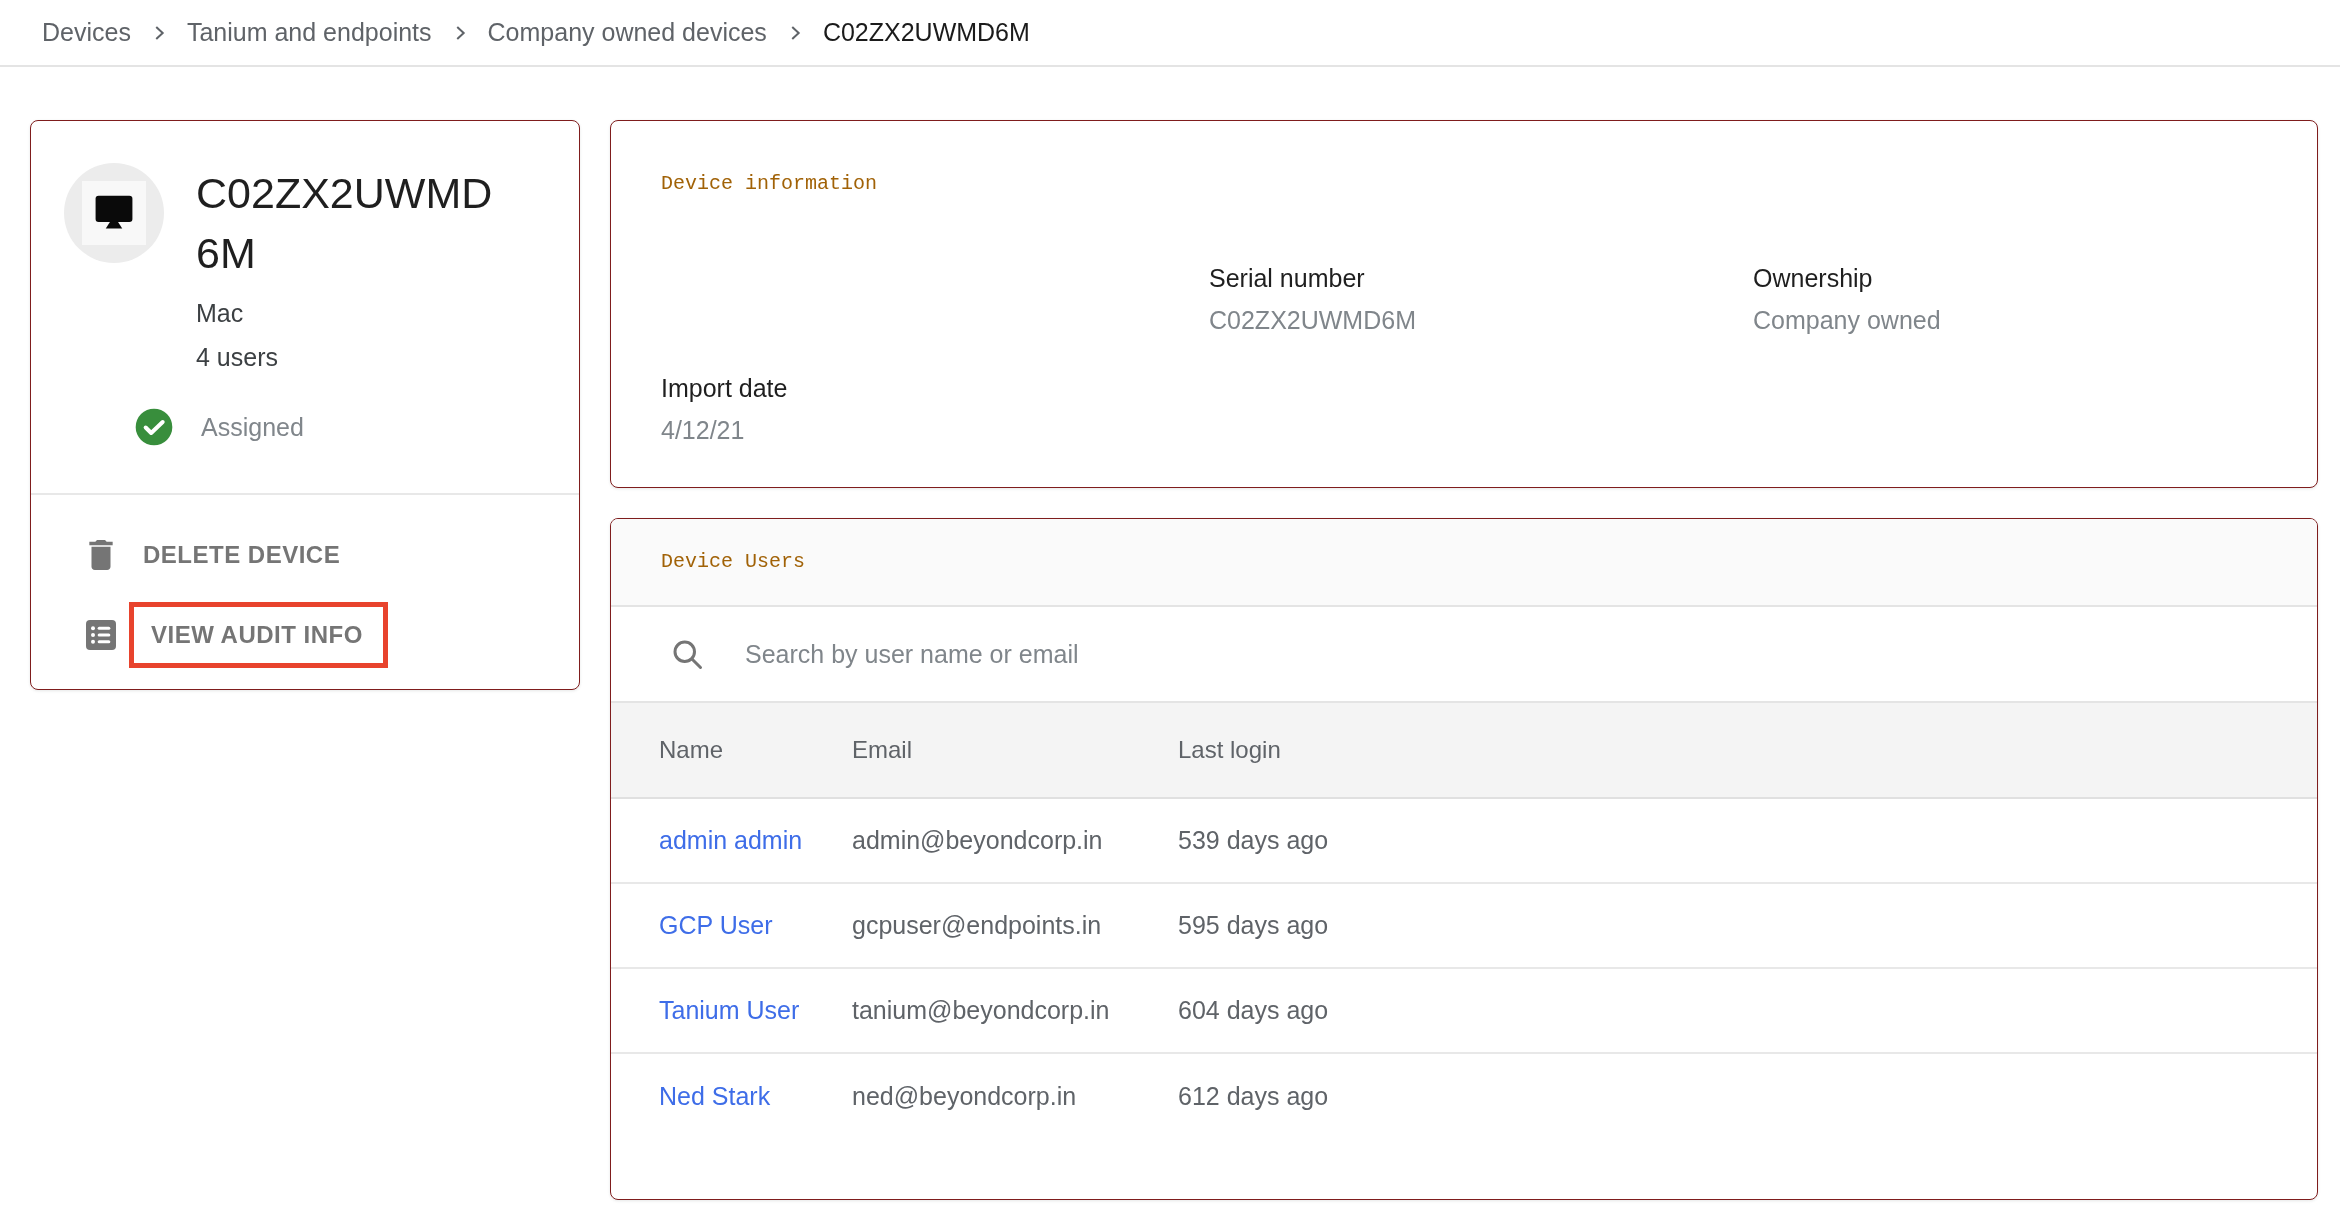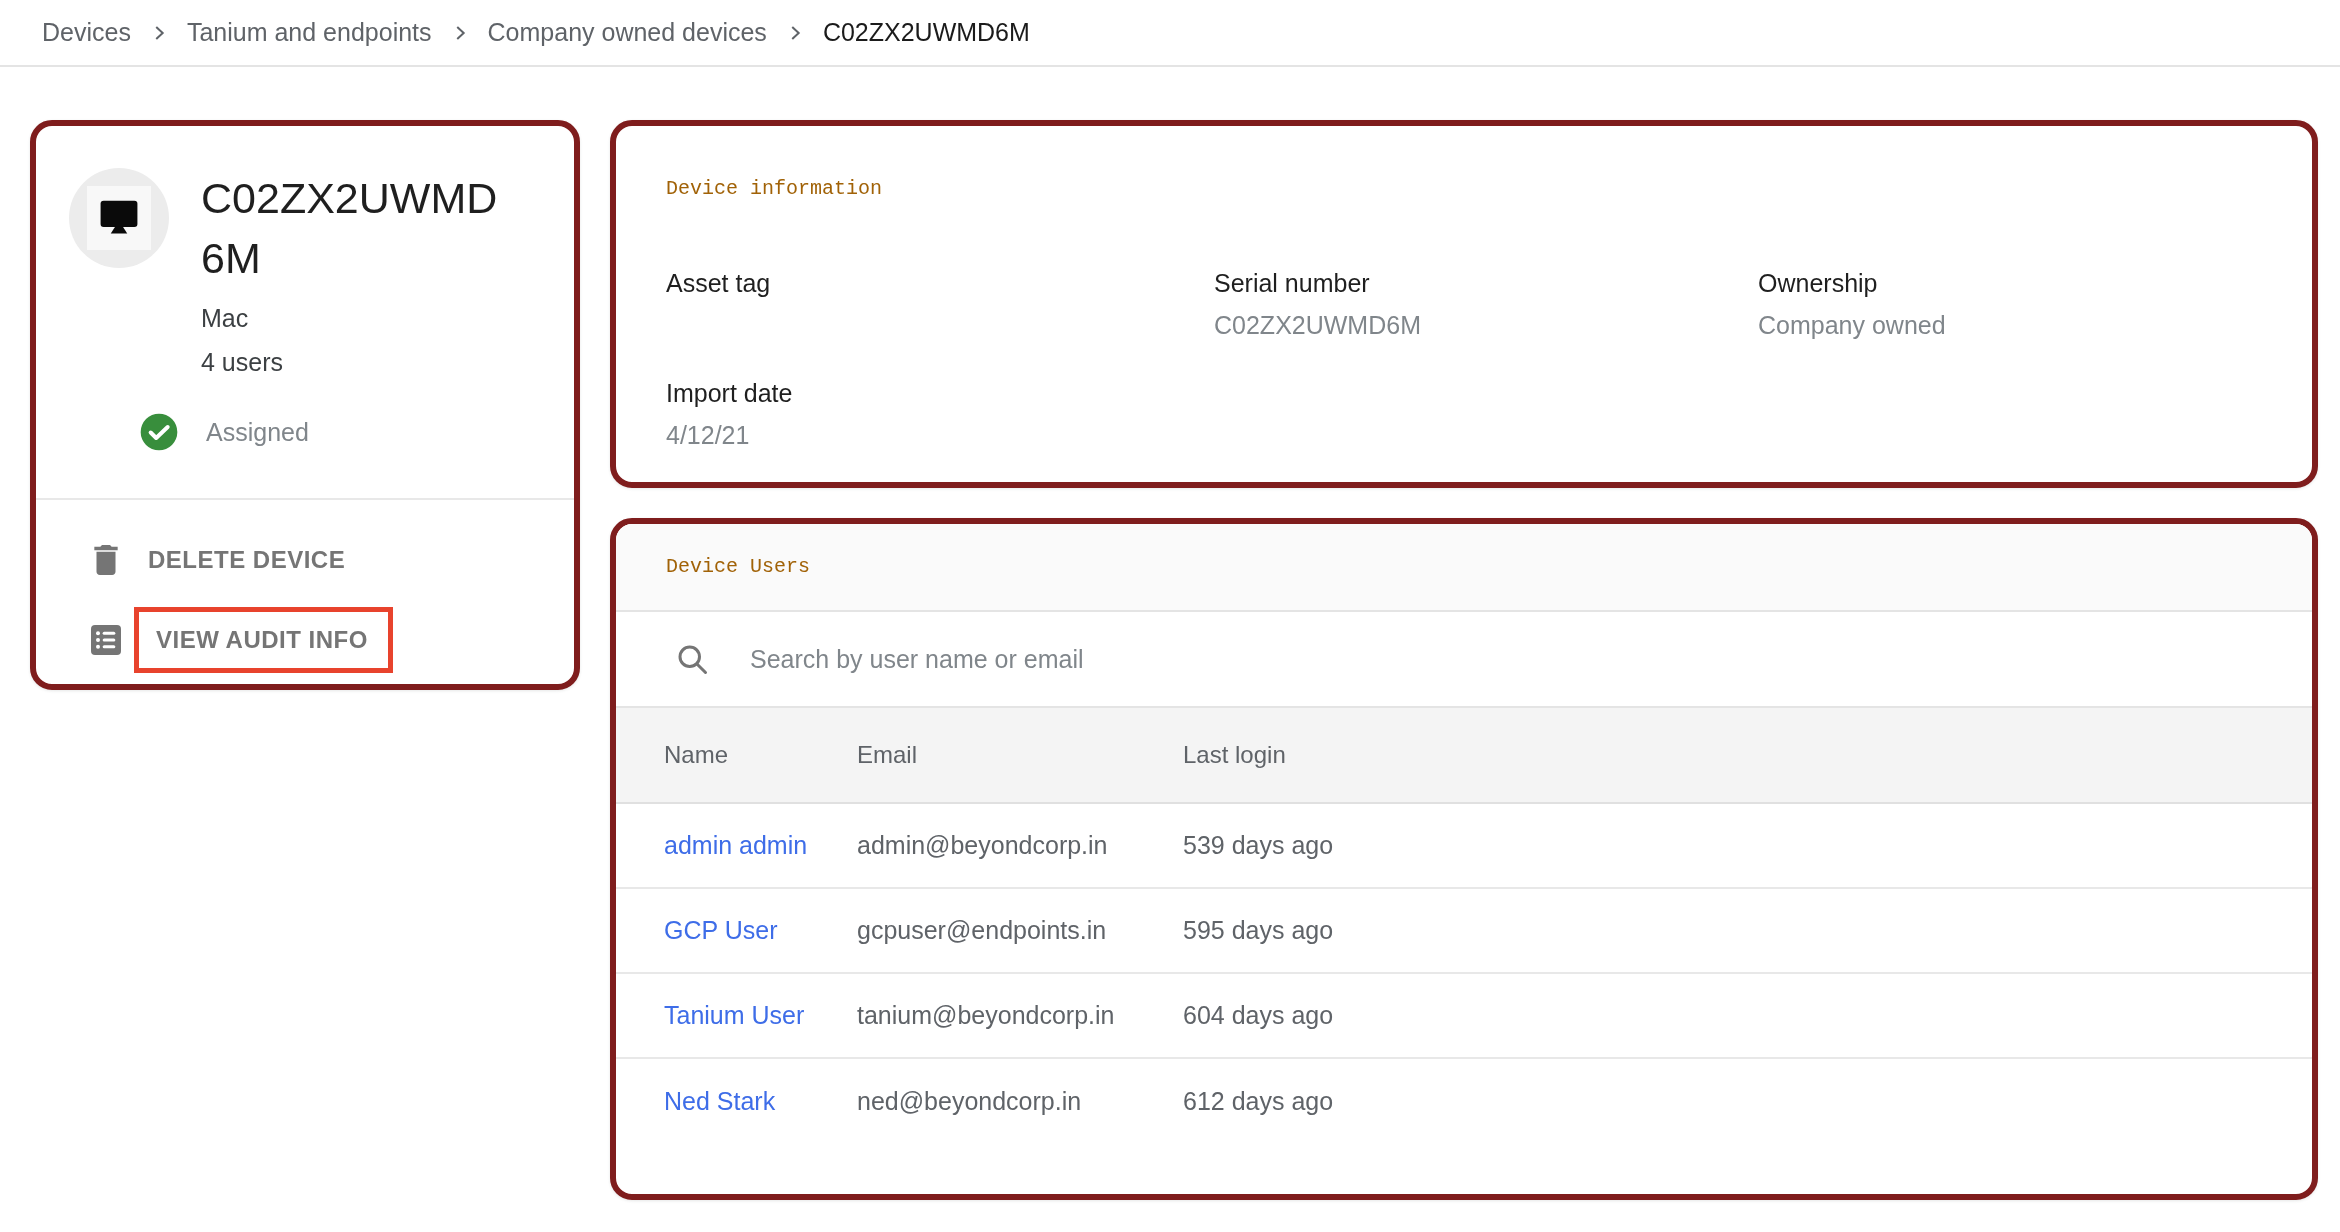--- a/index.html
+++ b/index.html
@@ -8,22 +8,22 @@
 
   
   .breadcrumb { position:absolute; top:0; left:0; width:2340px; height:67px;
     display:flex; align-items:center; gap:17px; padding:0 42px;
     border-bottom:2px solid #e4e4e4; background:#fff; }
   .crumb { font-size:25px; color:#5f6368; white-space:nowrap; cursor:pointer; }
   .crumb.current { color:#1b1b1b; cursor:default; }
   .crumb-sep { width:22px; height:22px; flex:0 0 auto; }
 
   
-  .card { position:absolute; background:#fff; border:6px solid #7f1d1d;
-    border-radius:22px; box-shadow:0 1px 3px rgba(60,64,67,.12); }
+  .card { position:absolute; background:#fff; border:1px solid #7f1d1d;
+    border-radius:8px; box-shadow:0 1px 3px rgba(60,64,67,.12); }
 
   
   .device-card { left:30px; top:120px; width:550px; height:570px; }
   .summary { display:flex; padding:42px 30px 0 33px; }
   .avatar { width:100px; height:100px; border-radius:50%; background:#ececec;
     display:flex; align-items:center; justify-content:center; flex:0 0 auto; }
   .avatar-inner { width:64px; height:64px; background:#f8f8f8;
     display:flex; align-items:center; justify-content:center; }
   .titleblock { margin-left:32px; }
   .device-title { font-size:43px; font-weight:400; color:#1f1f1f; line-height:60px; }
@@ -137,21 +137,20 @@
       </svg>
       <span class="action-label highlight-box">VIEW AUDIT INFO</span>
     </div>
   </div>
 </aside>
 
 <section class="card info-card">
   <h2 class="section-title">Device information</h2>
   <div class="fields">
     <div class="field">
-      <div class="field-label">Asset tag</div>
       <div class="field-value"></div>
     </div>
     <div class="field">
       <div class="field-label">Serial number</div>
       <div class="field-value">C02ZX2UWMD6M</div>
     </div>
     <div class="field">
       <div class="field-label">Ownership</div>
       <div class="field-value">Company owned</div>
     </div>

